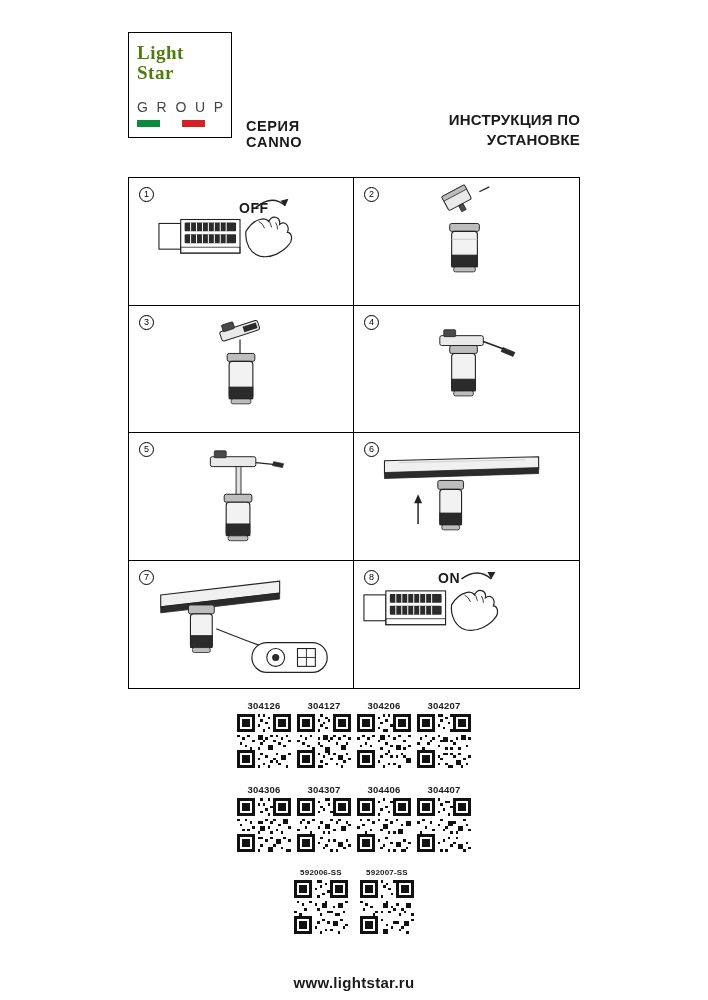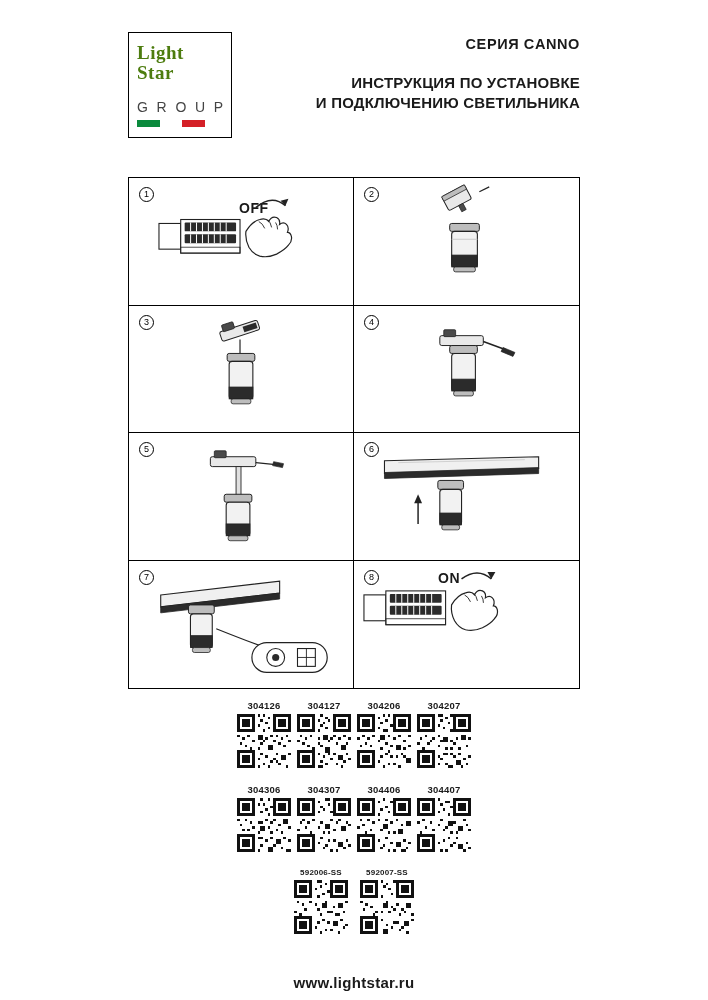--- a/index.html
+++ b/index.html
@@ -49,21 +49,20 @@
     width: 68px; height: 7px;
     display: flex;
     margin-top: 1px;
   }
   .flag i { flex: 1 1 0; display: block; height: 100%; }
 
   .header-text {
     flex: 1 1 auto;
     padding-left: 14px;
     display: flex;
-    flex-direction: column;
     align-items: flex-end;
     justify-content: flex-start;
     padding-top: 4px;
   }
   .h-series {
     font-size: 14.5px; font-weight: bold; letter-spacing: 0.6px;
   }
   .h-art {
     font-size: 13.5px; font-weight: bold; letter-spacing: 0.3px;
     margin-top: 6px;
@@ -152,21 +151,20 @@
       <i style="background:#0a8a3c"></i>
         <i style="background:#ffffff"></i>
         <i style="background:#d42027"></i>
     </div>
   </div>
 
   <div class="header-text">
     <div class="h-series">СЕРИЯ CANNO</div>
     <div class="h-title">
       <span>ИНСТРУКЦИЯ ПО УСТАНОВКЕ</span><br>
-      <span>И ПОДКЛЮЧЕНИЮ СВЕТИЛЬНИКА</span>
     </div>
   </div>
 </div>
 
 <div class="grid">
 
   <div class="cell">
     <div class="badge">1</div>
     <div class="word" style="left:110px; top:22px;">OFF</div>
     <svg class="art" viewBox="0 0 226 128">

